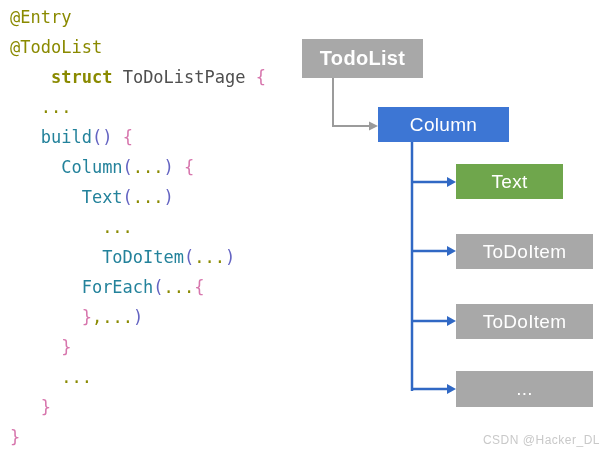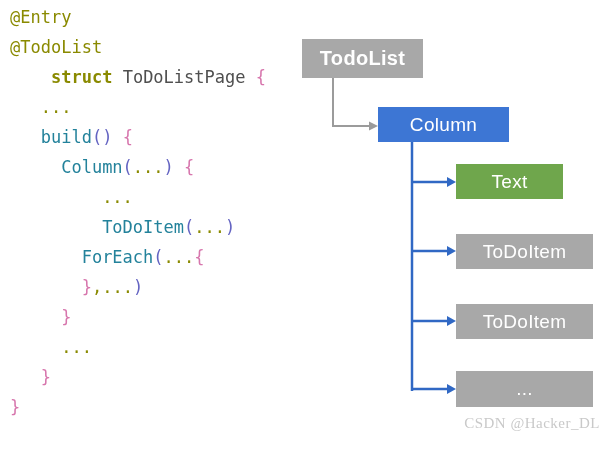--- a/index.html
+++ b/index.html
@@ -23,35 +23,36 @@
   .node{position:absolute;display:flex;align-items:center;justify-content:center;
         color:#ffffff;font-size:19px;letter-spacing:0.3px;}
   .n0{left:302px;top:39px;width:121px;height:39px;font-size:20px;}
   .n1{left:378px;top:107px;width:131px;height:35px;}
   .n2{left:456px;top:164px;width:107px;height:35px;}
   .n3{left:456px;top:234px;width:137px;height:35px;}
   .n4{left:456px;top:304px;width:137px;height:35px;}
   .n5{left:456px;top:371px;width:137px;height:36px;}
 
   
-  #watermark{position:absolute;right:12px;bottom:20px;font-size:15px;
-             color:var(--c-wm);letter-spacing:0.5px;font-family:Liberation Serif, serif;}
+  #watermark{position:absolute;right:12px;bottom:5px;font-size:12px;
+             color:var(--c-wm);letter-spacing:0.5px;}
 </style>
 </head>
 <body>
 
 <div id="screen">
 
   <div id="code-panel">
       <div class="code-line"><span class="tok-olive">@Entry</span></div>
       <div class="code-line"><span class="tok-olive">@TodoList</span></div>
       <div class="code-line"><span class="tok-keyword">struct</span><span class="tok-plain"> ToDoListPage </span><span class="tok-pink">{</span></div>
       <div class="code-line"><span class="tok-plain">   </span><span class="tok-olive">...</span></div>
       <div class="code-line"><span class="tok-plain">   </span><span class="tok-teal">build</span><span class="tok-purple">()</span><span class="tok-plain"> </span><span class="tok-pink">{</span></div>
       <div class="code-line"><span class="tok-plain">     </span><span class="tok-teal">Column</span><span class="tok-purple">(</span><span class="tok-olive">...</span><span class="tok-purple">)</span><span class="tok-plain"> </span><span class="tok-pink">{</span></div>
+      <div class="code-line"><span class="tok-plain">       </span><span class="tok-teal">Text</span><span class="tok-purple">(</span><span class="tok-olive">...</span><span class="tok-purple">)</span></div>
       <div class="code-line"><span class="tok-plain">         </span><span class="tok-olive">...</span></div>
       <div class="code-line"><span class="tok-plain">         </span><span class="tok-teal">ToDoItem</span><span class="tok-purple">(</span><span class="tok-olive">...</span><span class="tok-purple">)</span></div>
       <div class="code-line"><span class="tok-plain">       </span><span class="tok-teal">ForEach</span><span class="tok-purple">(</span><span class="tok-olive">...</span><span class="tok-pink">{</span></div>
       <div class="code-line"><span class="tok-plain">       </span><span class="tok-pink">}</span><span class="tok-olive">,</span><span class="tok-olive">...</span><span class="tok-purple">)</span></div>
       <div class="code-line"><span class="tok-plain">     </span><span class="tok-pink">}</span></div>
       <div class="code-line"><span class="tok-plain">     </span><span class="tok-olive">...</span></div>
       <div class="code-line"><span class="tok-plain">   </span><span class="tok-pink">}</span></div>
       <div class="code-line"><span class="tok-pink">}</span></div>
     </div>
 

